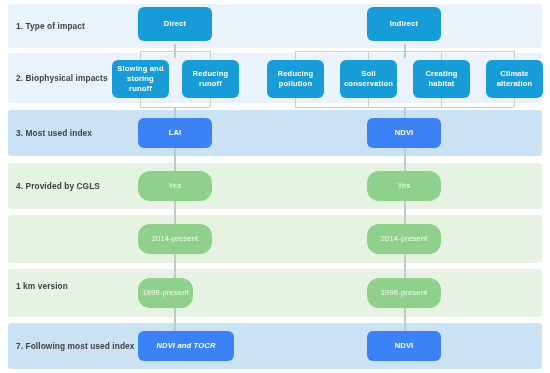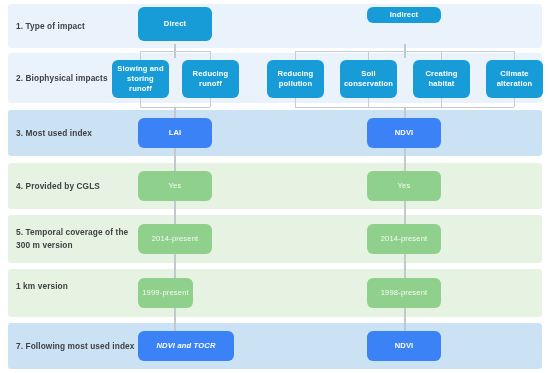--- a/index.html
+++ b/index.html
@@ -29,21 +29,21 @@
   .box{
     position:absolute;border-radius:6px;
     display:flex;align-items:center;justify-content:center;
     text-align:center;color:#ffffff;
     font-size:7.6px;font-weight:bold;line-height:10px;
     letter-spacing:.15px;
     padding:0 4px;box-sizing:border-box;
   }
   .box.bright{background:#189cd8;}
   .box.dark{background:#3b82f6;}
-  .box.green{background:#8fd18c;color:#f2fbf1;font-weight:normal;}
+  .box.green{background:#8fd18c;color:#f2fbf1;font-weight:normal;border-radius:12px;}
 
   
   .conn{position:absolute;background:#c9cdd1;}
   .conn.v{width:1px;}
   .conn.h{height:1px;}
   .conn.thick{width:1.6px;background:#c3c8cc;}
 </style>
 </head>
 <body>
 
@@ -86,42 +86,38 @@
   <div class="conn v thick" style="left:174px;top:254px;height:24px;"></div>
   <div class="conn v thick" style="left:174px;top:308px;height:24px;"></div>
 
   <div class="conn v thick" style="left:404px;top:148px;height:24px;"></div>
   <div class="conn v thick" style="left:404px;top:200px;height:24px;"></div>
   <div class="conn v thick" style="left:404px;top:254px;height:24px;"></div>
   <div class="conn v thick" style="left:404px;top:308px;height:24px;"></div>
 
   <div class="row-label" style="top:20px;">1. Type of impact</div>
   <div class="box bright" style="left:138px;top:7px;width:74px;height:34px;">Direct</div>
-  <div class="box bright" style="left:367px;top:7px;width:74px;height:16px;">Indirect</div>
+  <div class="box bright" style="left:367px;top:7px;width:74px;height:34px;">Indirect</div>
 
   <div class="row-label" style="top:72px;">2. Biophysical impacts</div>
   <div class="box bright" style="left:112px;top:60px;width:57px;height:38px;">Slowing and storing runoff</div>
   <div class="box bright" style="left:182px;top:60px;width:57px;height:38px;">Reducing runoff</div>
   <div class="box bright" style="left:267px;top:60px;width:57px;height:38px;">Reducing pollution</div>
   <div class="box bright" style="left:340px;top:60px;width:57px;height:38px;">Soil conservation</div>
   <div class="box bright" style="left:413px;top:60px;width:57px;height:38px;">Creating habitat</div>
   <div class="box bright" style="left:486px;top:60px;width:57px;height:38px;">Climate alteration</div>
 
   <div class="row-label" style="top:127px;">3. Most used index</div>
   <div class="box dark" style="left:138px;top:118px;width:74px;height:30px;">LAI</div>
   <div class="box dark" style="left:367px;top:118px;width:74px;height:30px;">NDVI</div>
 
   <div class="row-label" style="top:180px;">4. Provided by CGLS</div>
   <div class="box green" style="left:138px;top:171px;width:74px;height:30px;">Yes</div>
   <div class="box green" style="left:367px;top:171px;width:74px;height:30px;">Yes</div>
 
-  <div class="row-label" style="top:226px;">
-    <div>5. Temporal coverage of the</div>
-    <div>300 m version</div>
-  </div>
   <div class="box green" style="left:138px;top:224px;width:74px;height:30px;">2014-present</div>
   <div class="box green" style="left:367px;top:224px;width:74px;height:30px;">2014-present</div>
 
   <div class="row-label" style="top:280px;">
     <div>1 km version</div>
   </div>
   <div class="box green" style="left:138px;top:278px;width:55px;height:30px;">1999-present</div>
   <div class="box green" style="left:367px;top:278px;width:74px;height:30px;">1998-present</div>
 
   <div class="row-label" style="top:340px;width:130px;">7. Following most used index</div>

